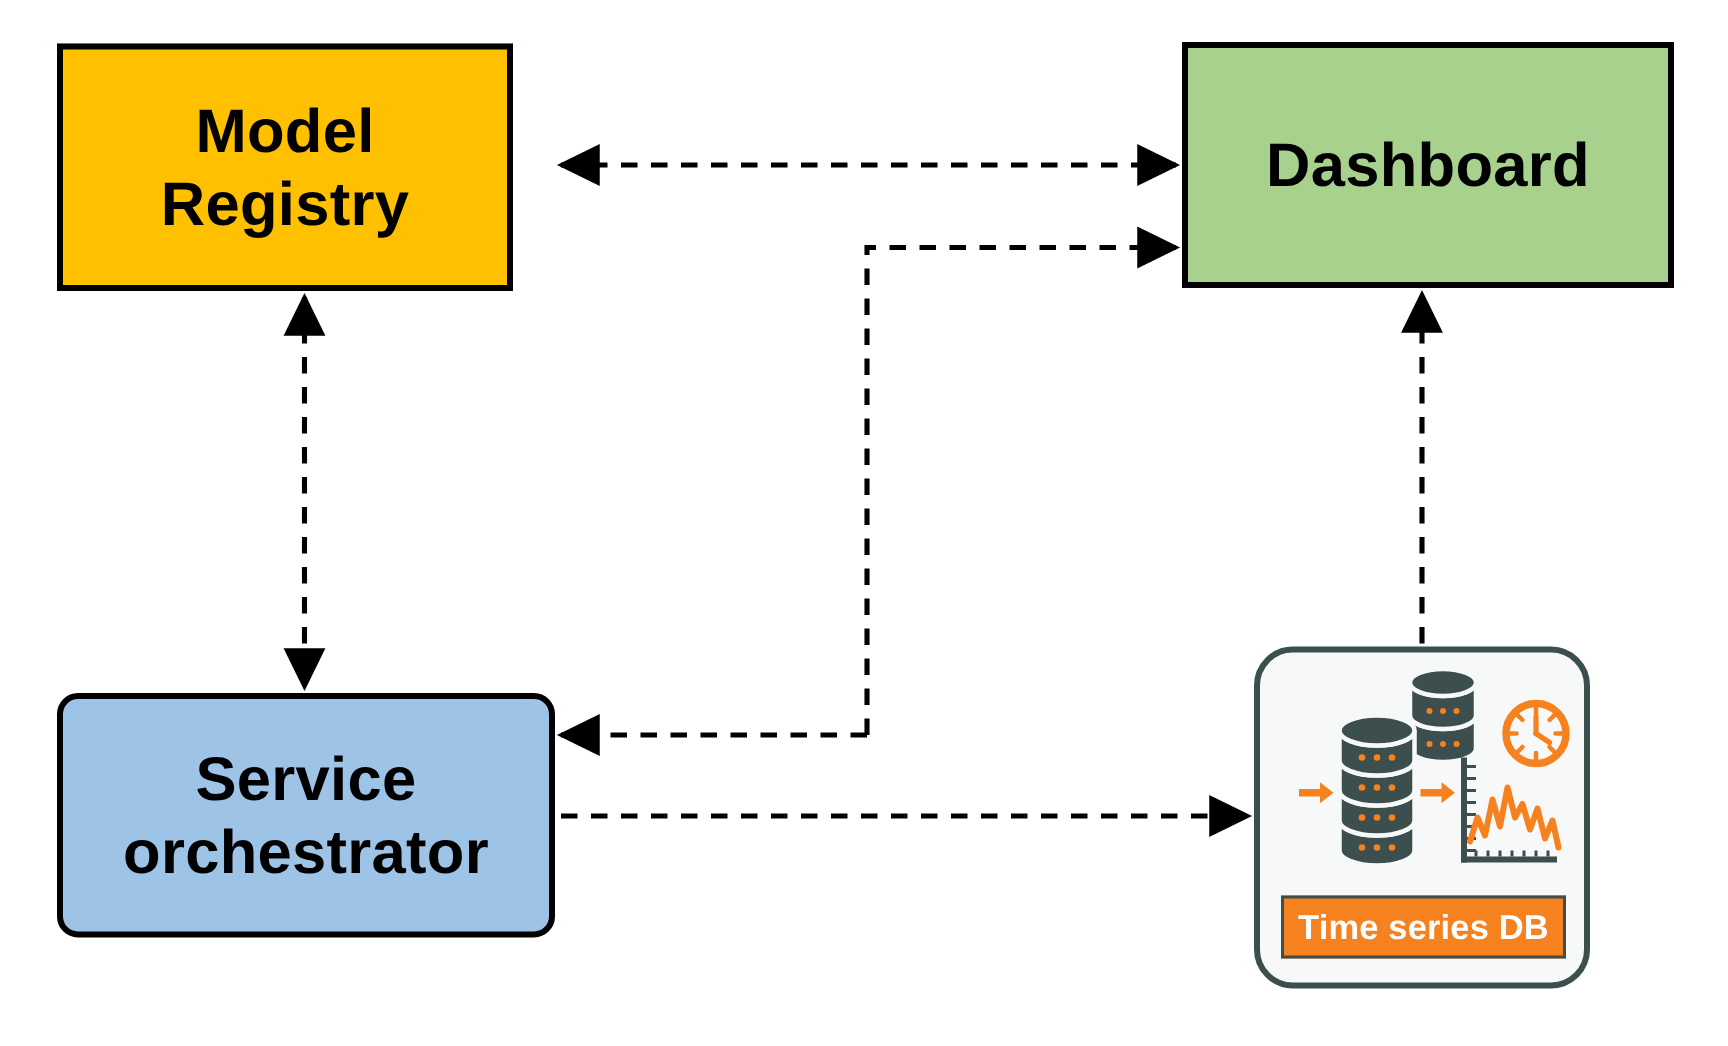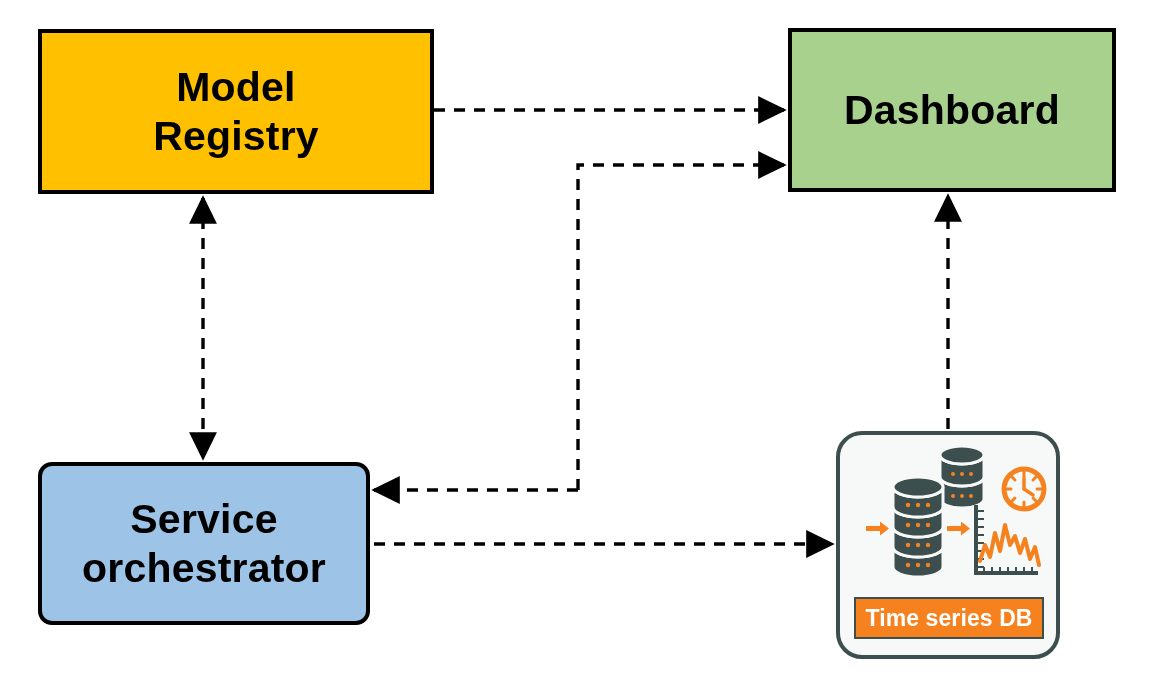--- a/index.html
+++ b/index.html
@@ -27,21 +27,21 @@
     text-align: center;
     font-weight: bold;
     color: #000000;
     line-height: 1.18;
     letter-spacing: 0.2px;
     white-space: pre-line;
   }
   #node-model-registry {
     left: 38px;
     top: 29px;
-    width: 396px;
+    width: 304px;
     height: 165px;
     font-size: 41px;
   }
   #node-dashboard {
     left: 788px;
     top: 28px;
     width: 328px;
     height: 164px;
     font-size: 41px;
   }

